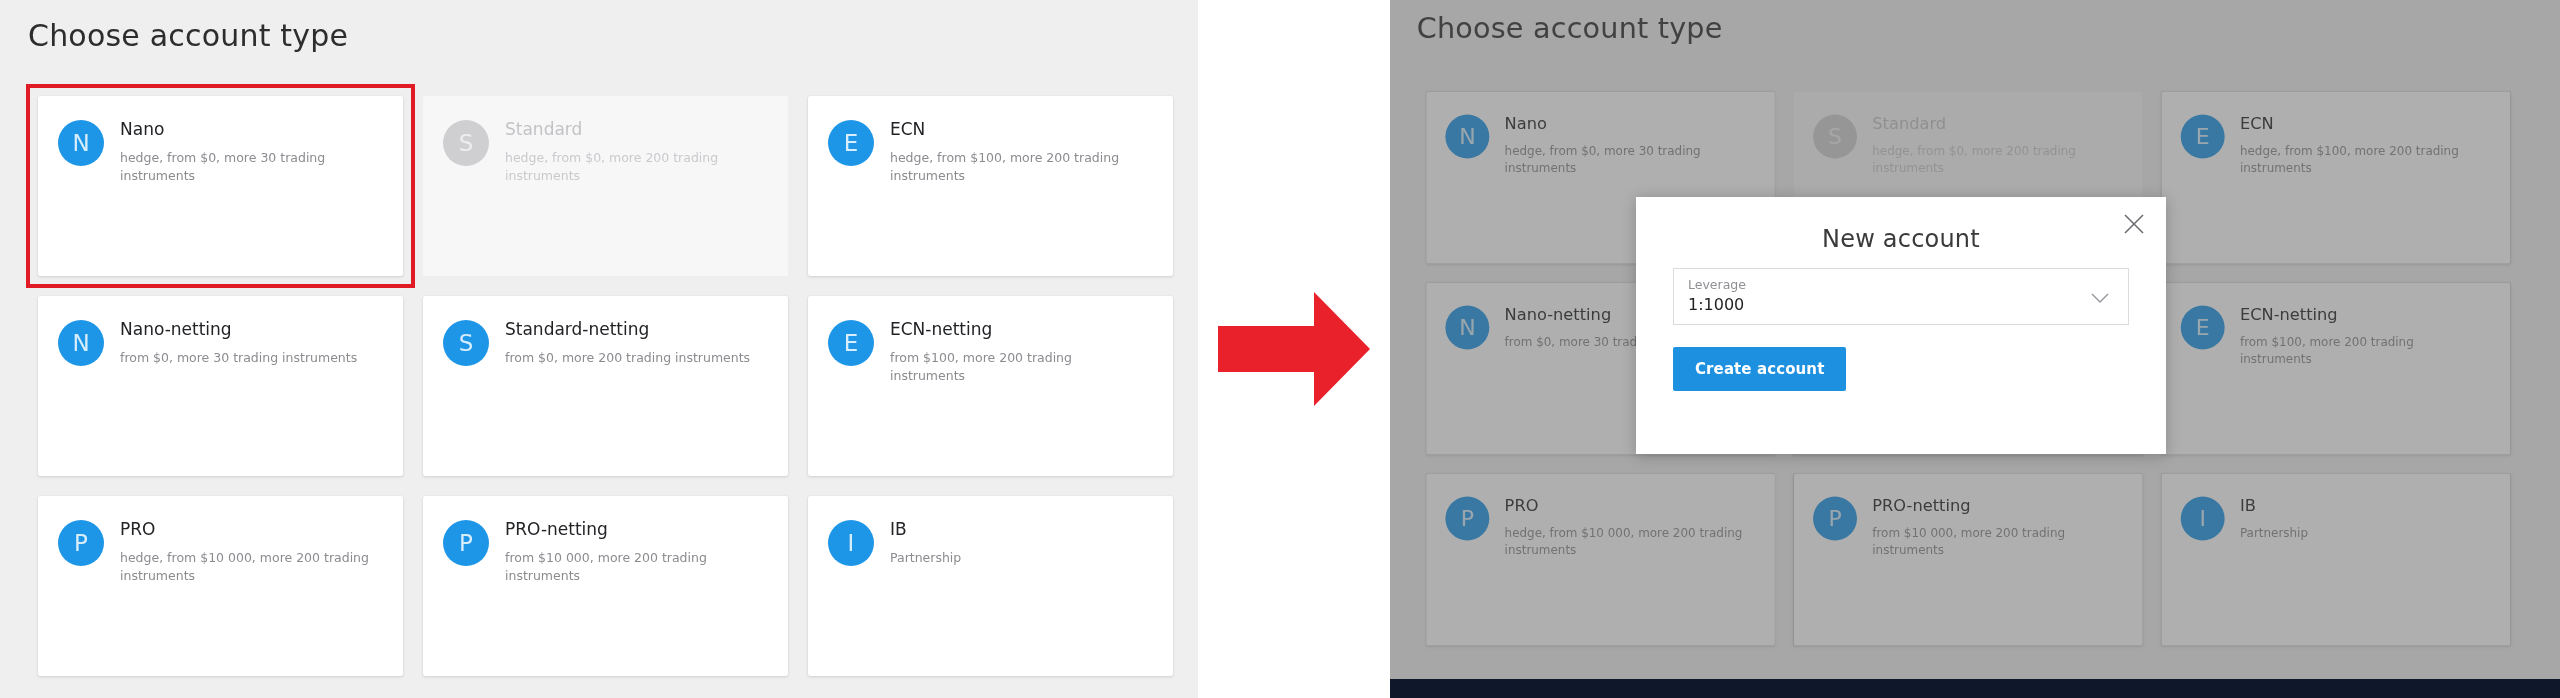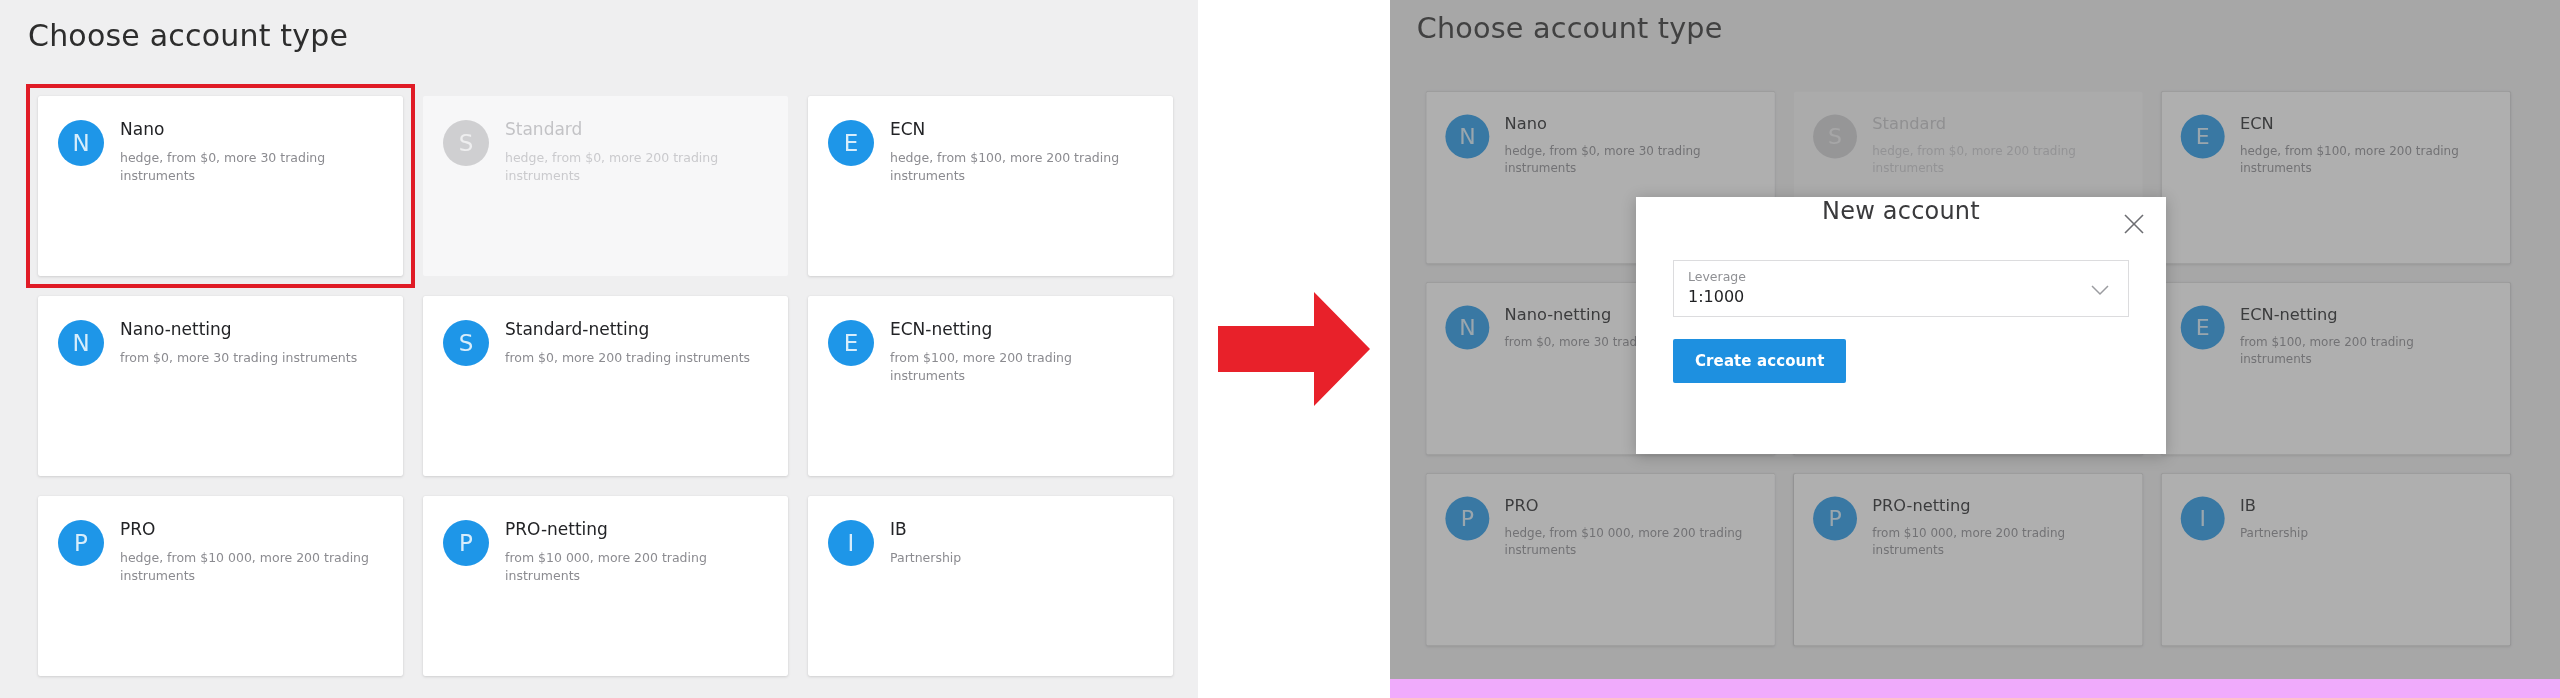--- a/index.html
+++ b/index.html
@@ -2,21 +2,21 @@
 <html><head>
 <meta charset="utf-8">
 <style>
   * { box-sizing: border-box; margin: 0; padding: 0; }
   html, body {
     width: 2560px; height: 698px;
     background: #ffffff;
     font-family: "DejaVu Sans", sans-serif;
     overflow: hidden;
   }
-  .stage { position: relative; width: 2560px; height: 698px; background:#f0abfc; }
+  .stage { position: relative; width: 2560px; height: 698px; background:#0f172a; }
 
   
   .panel {
     position: absolute;
     background: #efeff0;
     overflow: hidden;
   }
   .panel-before { left: 0; top: 0; width: 1198px; height: 698px; }
   .panel-after  { left: 1390px; top: 0; width: 1170px; height: 679px; }
 
@@ -146,25 +146,26 @@
     right: 19px; top: 14px;
     width: 26px; height: 26px;
     cursor: pointer;
     display: flex; align-items: center; justify-content: center;
   }
   .modal-title {
     text-align: center;
     font-size: 24px;
     font-weight: 400;
     color: #3a3a3c;
+    padding-top: 28px;
     letter-spacing: 0.2px;
   }
   .field {
     position: relative;
-    margin: 35px 37px 0 37px;
+    margin: 15px 37px 0 37px;
     height: 57px;
     border: 1px solid #dcdcde;
     background: #fff;
     padding: 8px 14px 0 14px;
     cursor: pointer;
   }
   .field-label {
     font-size: 12.5px;
     color: #8f9094;
     line-height: 1.2;

